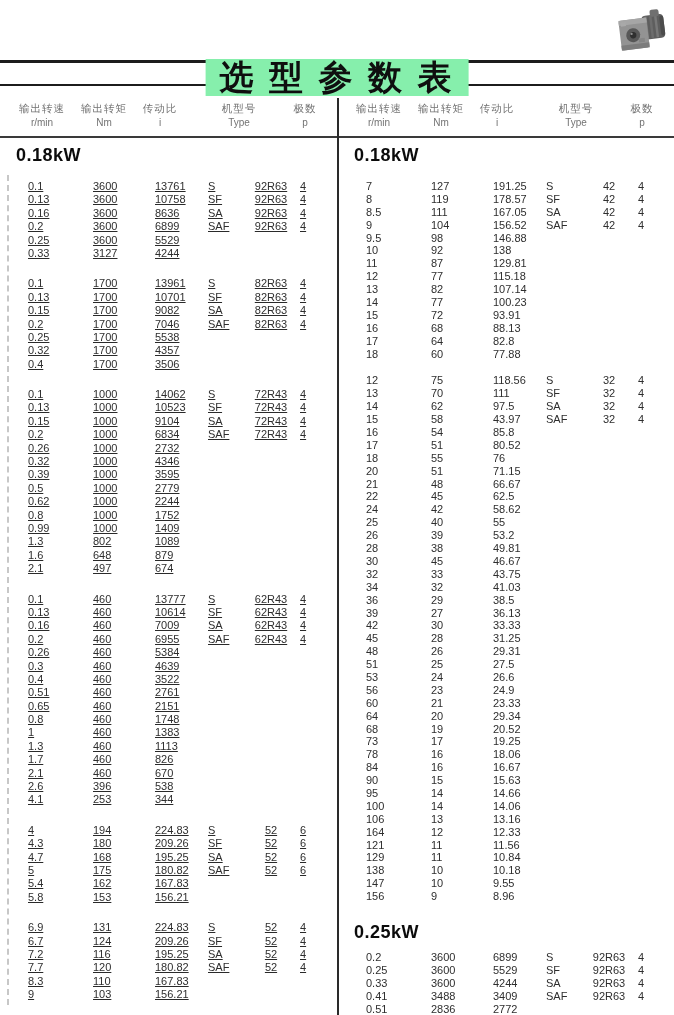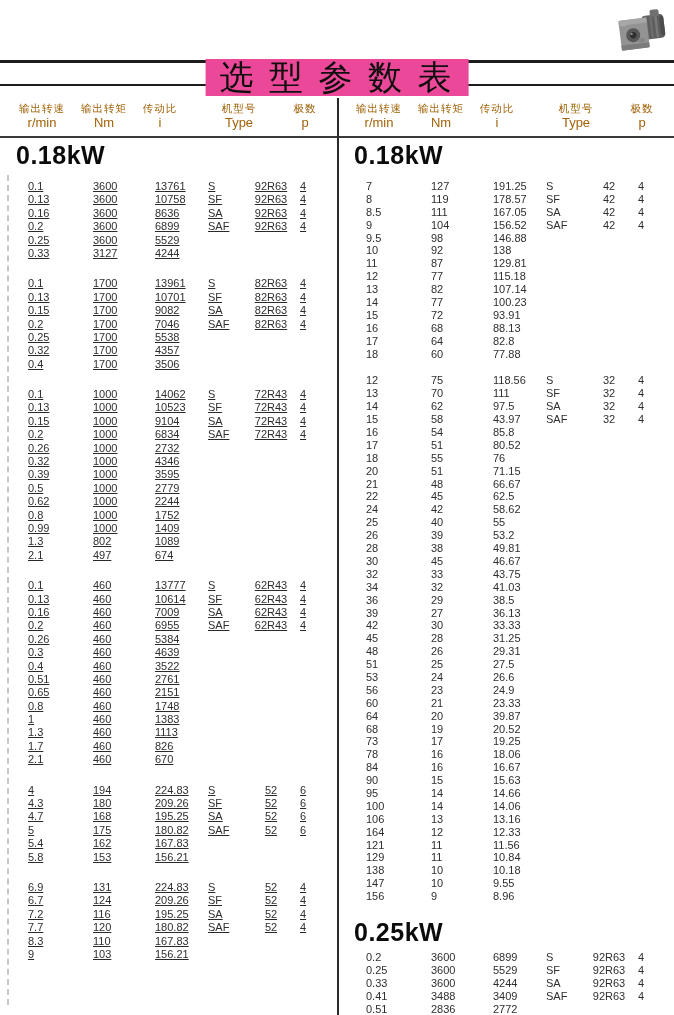--- a/index.html
+++ b/index.html
@@ -13,40 +13,40 @@
   #rule-top{top:60px;height:3px;}
   #rule-title{top:84px;height:2px;}
   #rule-header{top:136px;height:2px;background:#3a3a3a;}
   .vdivider{position:absolute;left:337px;top:98px;width:2px;height:917px;background:#2a2a2a;}
   .scan-artifact{
     position:absolute;left:7px;top:175px;height:830px;width:0;
     border-left:2px dashed #9a9a9a;opacity:.55;
   }
   .page-title{
     position:absolute;top:59px;left:50%;transform:translateX(-50%);
-    background:#ec4899;padding:0 14px;z-index:2;
-    font-size:34px;line-height:37px;font-weight:400;letter-spacing:3px;
+    background:#86efac;padding:0 14px;z-index:2;
+    font-size:34px;line-height:37px;font-weight:700;letter-spacing:3px;
     color:#0f0f0f;white-space:nowrap;
   }
   .header-group{position:absolute;top:101px;width:337px;height:34px;}
   #hg-left{left:0;}
   #hg-right{left:337px;}
-  .header-cell{position:absolute;top:0;text-align:center;color:#a16207;}
+  .header-cell{position:absolute;top:0;text-align:center;color:#737373;}
   .hdr-cn{font-size:10.5px;line-height:15px;letter-spacing:1px;}
-  .hdr-unit{font-size:13px;line-height:14px;text-align:center;}
+  .hdr-unit{font-size:10px;line-height:14px;text-align:center;}
   .header-cell:nth-child(1){left:2px;width:80px;}
   .header-cell:nth-child(2){left:66px;width:76px;}
   .header-cell:nth-child(3){left:130px;width:60px;}
   .header-cell:nth-child(4){left:204px;width:70px;}
   .header-cell:nth-child(5){left:285px;width:40px;}
   .col{position:absolute;top:138px;width:332px;}
   #col-left{left:14px;}
   #col-right{left:352px;}
   .power-heading{
-    font-size:25px;font-weight:700;color:#0b0b0b;
+    font-size:18px;font-weight:700;color:#0b0b0b;
     height:36px;line-height:34px;margin:0 0 6px 2px;letter-spacing:0.5px;
   }
   .section:not(:first-child) .power-heading{height:30px;line-height:30px;margin-bottom:4px;}
   .block{margin-bottom:14px;}
   #col-left .block{margin-bottom:17px;text-decoration:underline;}
   .row{
     display:grid;grid-template-columns:65px 62px 53px 34px 58px 20px;
     padding-left:14px;height:12.9px;line-height:12.9px;
     font-size:11px;white-space:nowrap;color:#2e2e2e;
   }
@@ -333,20 +333,28 @@
           </div>
           <div class="row">
             <div class="c-speed">1.3</div>
             <div class="c-torque">802</div>
             <div class="c-ratio">1089</div>
             <div class="c-type"></div>
             <div class="c-model"></div>
             <div class="c-poles"></div>
           </div>
           <div class="row">
+            <div class="c-speed">1.6</div>
+            <div class="c-torque">648</div>
+            <div class="c-ratio">879</div>
+            <div class="c-type"></div>
+            <div class="c-model"></div>
+            <div class="c-poles"></div>
+          </div>
+          <div class="row">
             <div class="c-speed">2.1</div>
             <div class="c-torque">497</div>
             <div class="c-ratio">674</div>
             <div class="c-type"></div>
             <div class="c-model"></div>
             <div class="c-poles"></div>
           </div>
         </div>
         <div class="block">
           <div class="row">
@@ -450,20 +458,36 @@
             <div class="c-torque">460</div>
             <div class="c-ratio">826</div>
             <div class="c-type"></div>
             <div class="c-model"></div>
             <div class="c-poles"></div>
           </div>
           <div class="row">
             <div class="c-speed">2.1</div>
             <div class="c-torque">460</div>
             <div class="c-ratio">670</div>
+            <div class="c-type"></div>
+            <div class="c-model"></div>
+            <div class="c-poles"></div>
+          </div>
+          <div class="row">
+            <div class="c-speed">2.6</div>
+            <div class="c-torque">396</div>
+            <div class="c-ratio">538</div>
+            <div class="c-type"></div>
+            <div class="c-model"></div>
+            <div class="c-poles"></div>
+          </div>
+          <div class="row">
+            <div class="c-speed">4.1</div>
+            <div class="c-torque">253</div>
+            <div class="c-ratio">344</div>
             <div class="c-type"></div>
             <div class="c-model"></div>
             <div class="c-poles"></div>
           </div>
         </div>
         <div class="block">
           <div class="row">
             <div class="c-speed">4</div>
             <div class="c-torque">194</div>
             <div class="c-ratio">224.83</div>
@@ -886,21 +910,21 @@
             <div class="c-speed">60</div>
             <div class="c-torque">21</div>
             <div class="c-ratio">23.33</div>
             <div class="c-type"></div>
             <div class="c-model"></div>
             <div class="c-poles"></div>
           </div>
           <div class="row">
             <div class="c-speed">64</div>
             <div class="c-torque">20</div>
-            <div class="c-ratio">39.87</div>
+            <div class="c-ratio">29.34</div>
             <div class="c-type"></div>
             <div class="c-model"></div>
             <div class="c-poles"></div>
           </div>
           <div class="row">
             <div class="c-speed">68</div>
             <div class="c-torque">19</div>
             <div class="c-ratio">20.52</div>
             <div class="c-type"></div>
             <div class="c-model"></div>

